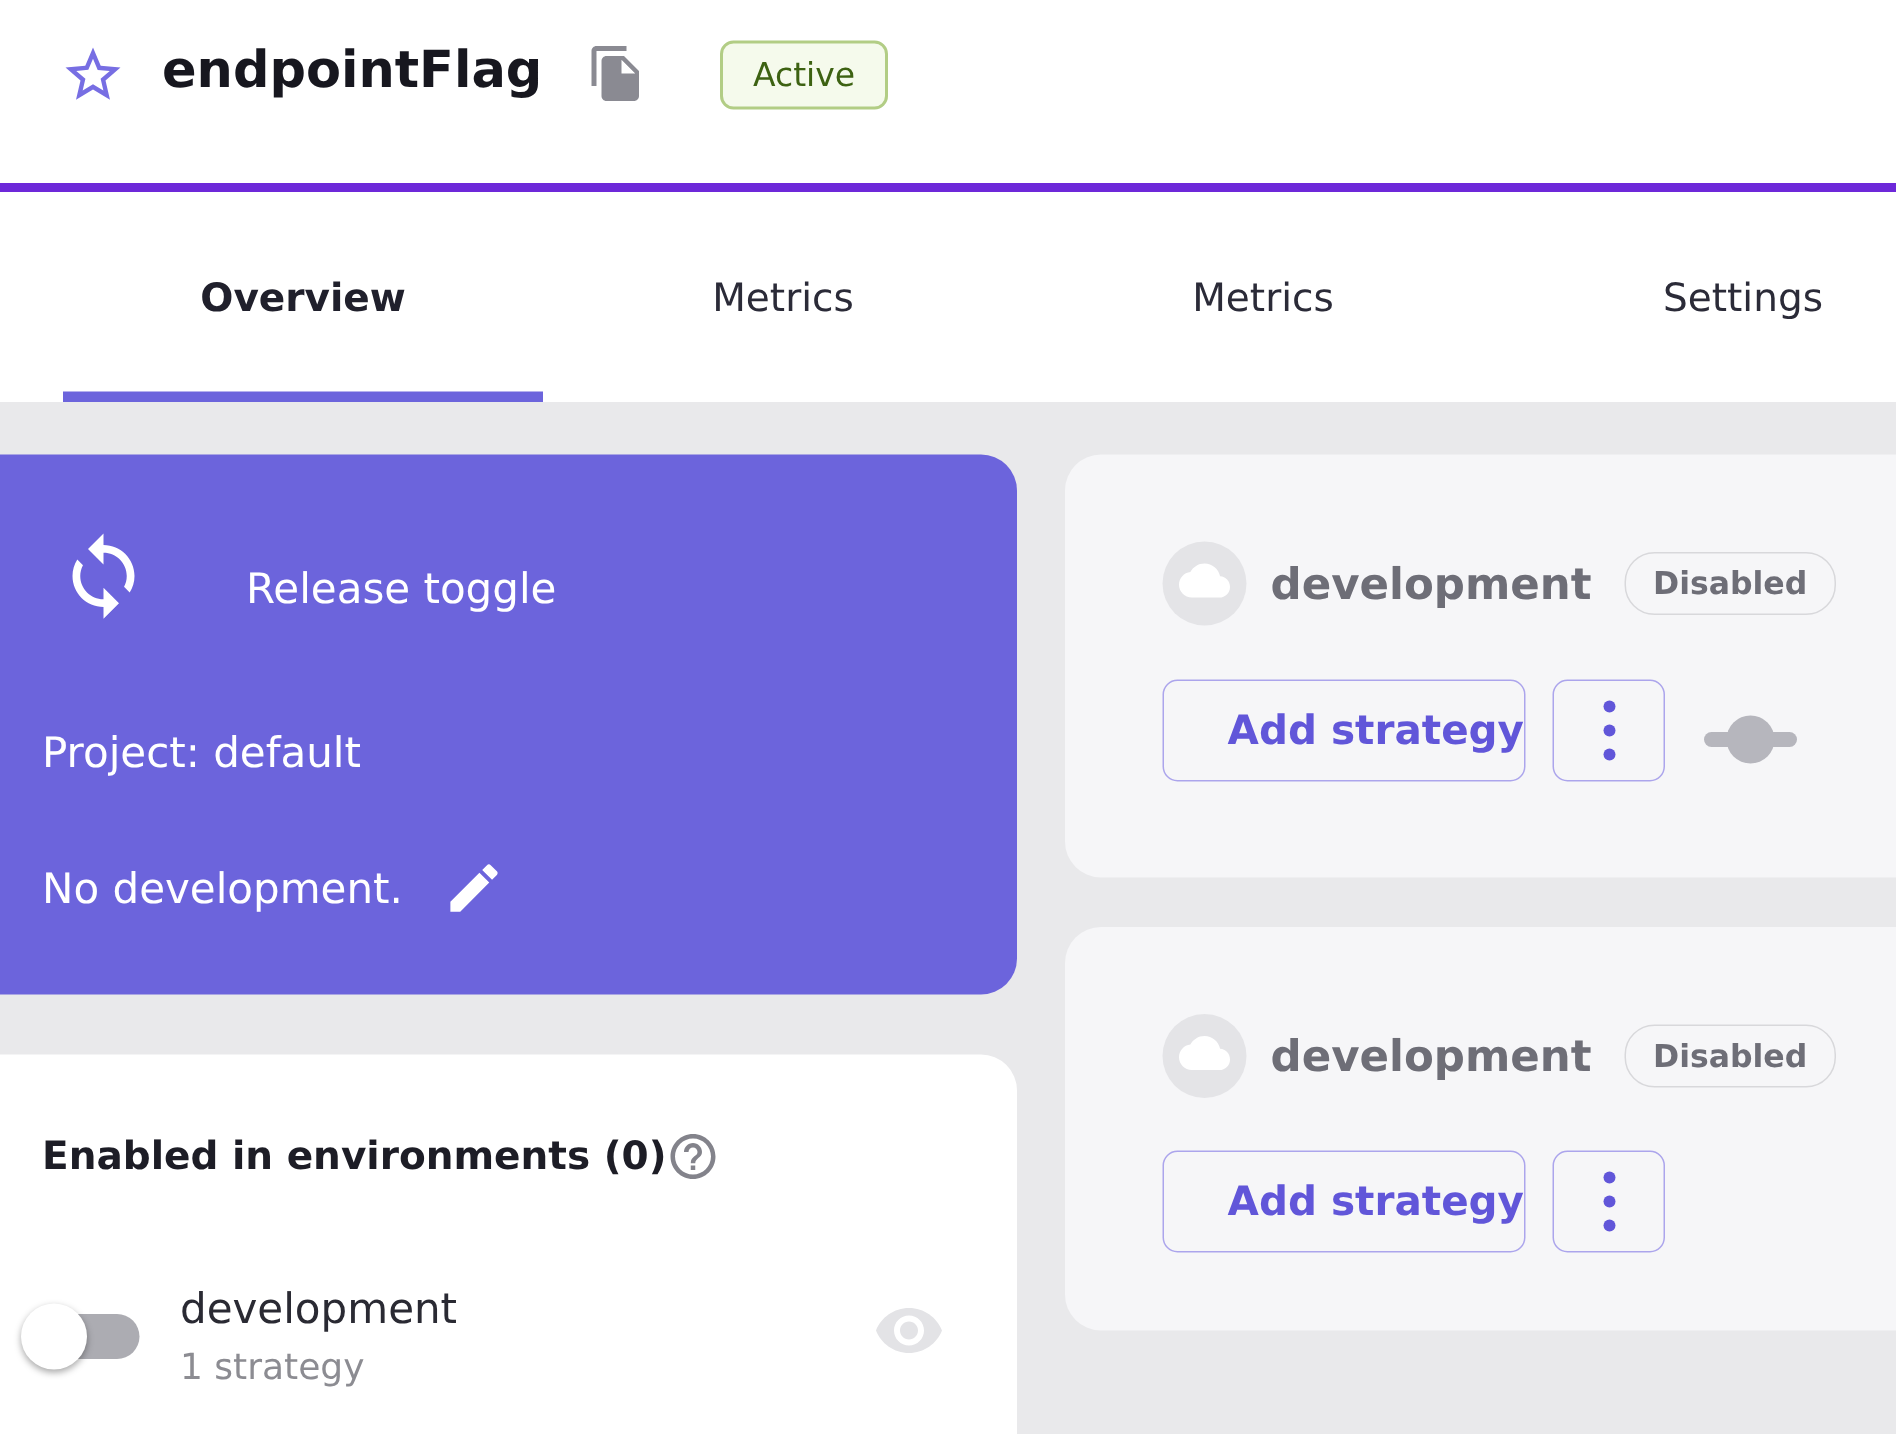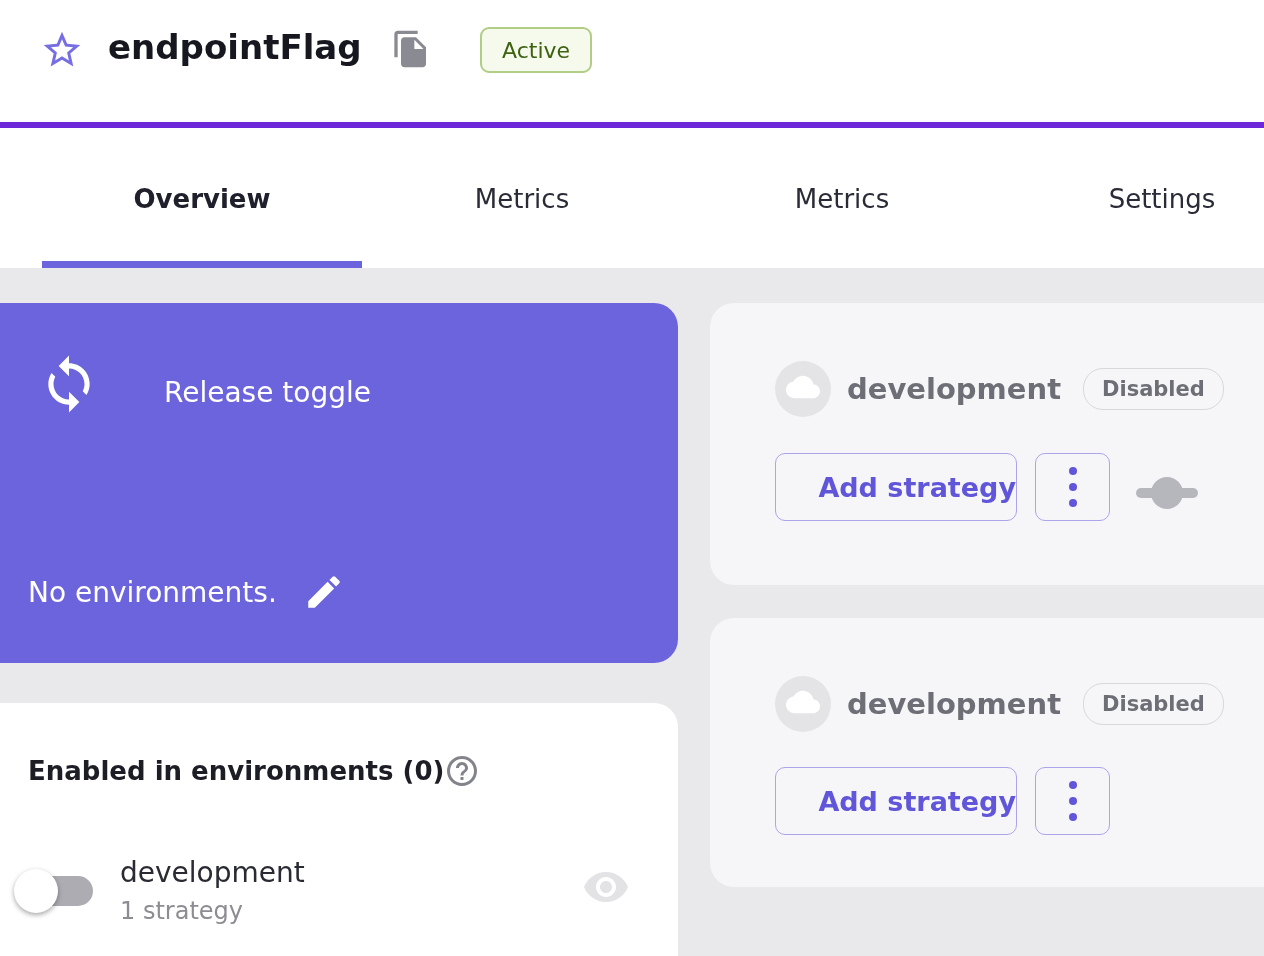--- a/index.html
+++ b/index.html
@@ -136,22 +136,23 @@
 
 <div class="content">
 
   <div class="flag-card">
     <span class="loop-wrap">
       <svg width="62" height="62" viewBox="0 0 24 24" fill="#ffffff">
         <path d="M12 4V1L8 5l4 4V6c3.31 0 6 2.69 6 6 0 1.01-.25 1.97-.7 2.8l1.46 1.46C19.54 15.03 20 13.57 20 12c0-4.42-3.58-8-8-8zm0 14c-3.31 0-6-2.69-6-6 0-1.01.25-1.97.7-2.8L5.24 7.74C4.46 8.97 4 10.43 4 12c0 4.42 3.58 8 8 8v3l4-4-4-4v3z"></path>
       </svg>
     </span>
     <div class="flag-type-label">Release toggle</div>
+    <div class="project-label">Project: default</div>
     <div class="desc-row">
-      <span class="desc-label">No environments.</span>
+      <span class="desc-label">No development.</span>
       <button class="edit-btn">
         <span>
           <svg width="42" height="42" viewBox="0 0 24 24" fill="#ffffff">
             <path d="M3 17.25V21h3.75L17.81 9.94l-3.75-3.75L3 17.25zM20.71 7.04c.39-.39.39-1.02 0-1.41l-2.34-2.34c-.39-.39-1.02-.39-1.41 0l-1.83 1.83 3.75 3.75 1.83-1.83z"></path>
           </svg>
         </span>
       </button>
     </div>
   </div>
 

